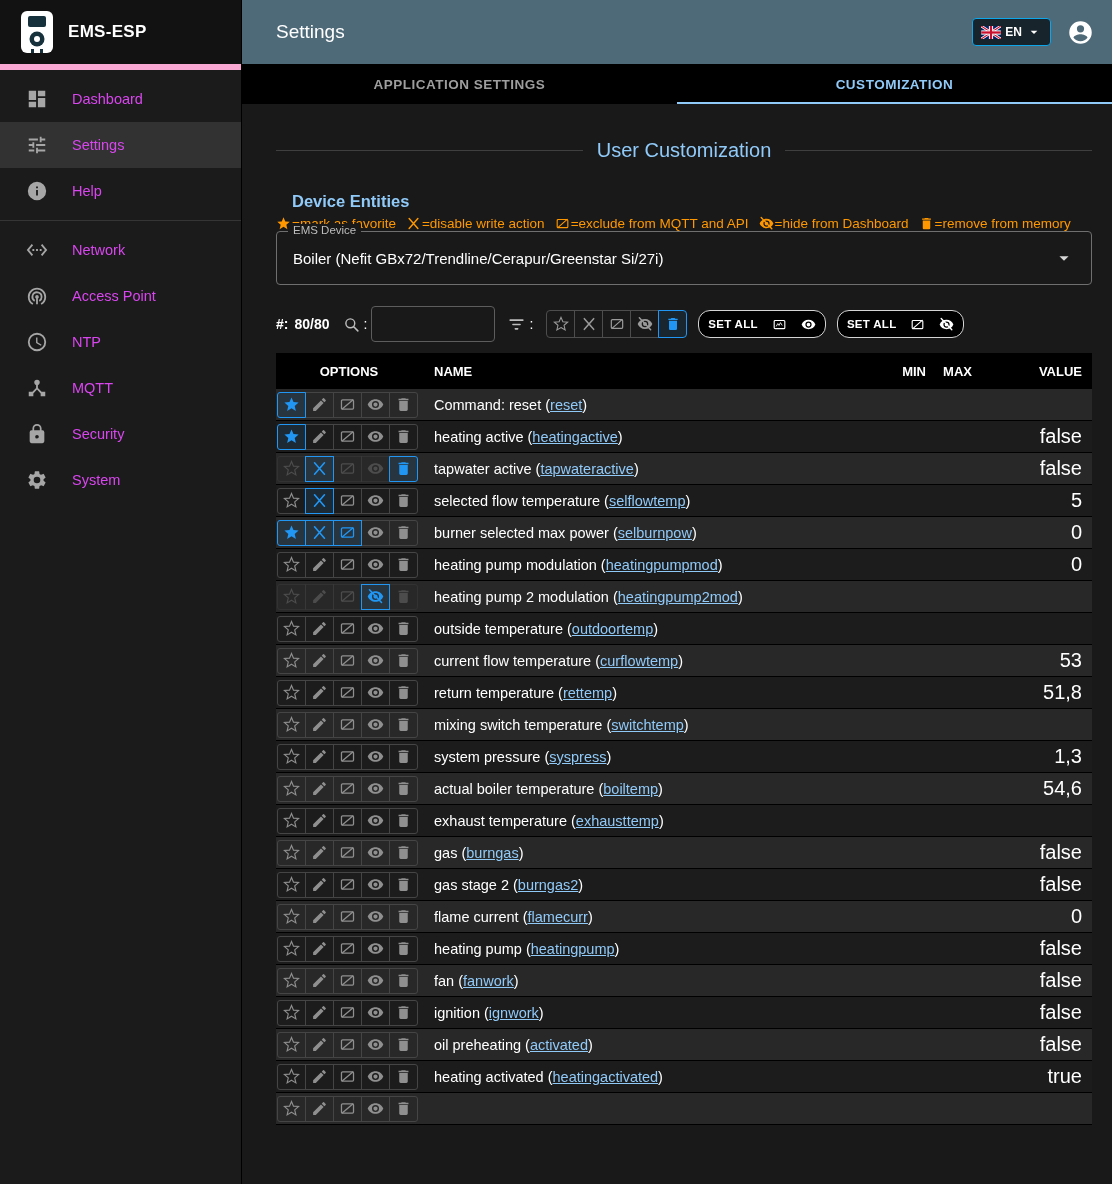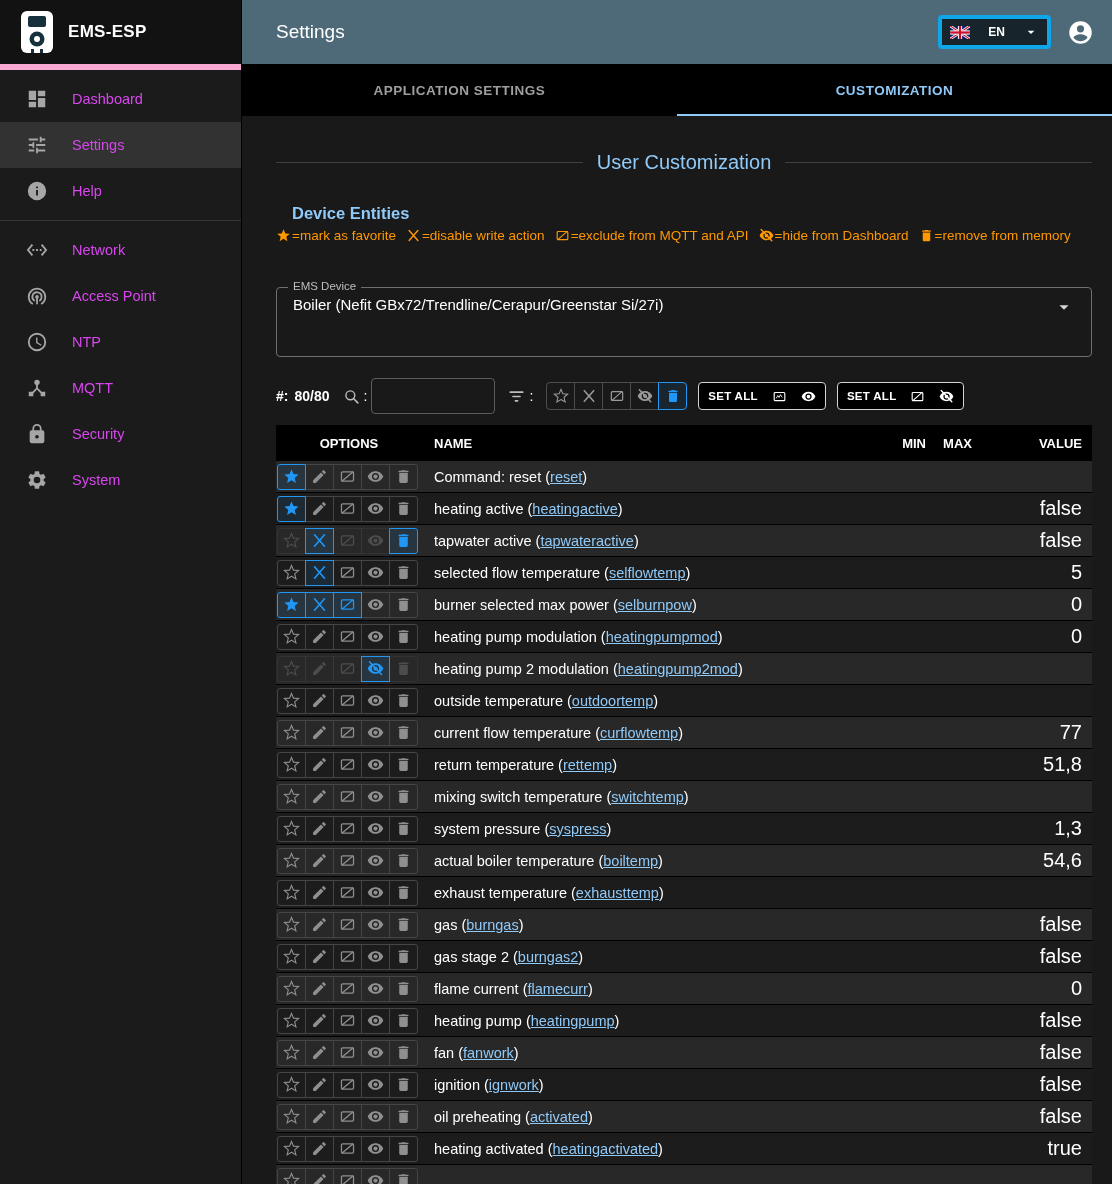--- a/index.html
+++ b/index.html
@@ -16,65 +16,65 @@
   .nav-item{height:46px;display:flex;align-items:center;gap:24px;padding:0 26px;color:#d946ef;font-size:14.5px;cursor:pointer}
   .nav-item.selected{background:#323232}
   .nav-item .ic{width:22px;height:22px;color:#a6a6a6;flex:none}
   .nav-divider{height:1px;background:#353535;margin:6px 0}
 
   
   .main{flex:1;display:flex;flex-direction:column;min-width:0}
   .topbar{height:64px;background:#4e6a78;display:flex;align-items:center;padding:0 18px 0 34px;flex:none}
   .topbar-title{font-size:19px}
   .topbar-right{margin-left:auto;display:flex;align-items:center;gap:16px}
-  .lang-btn{display:flex;align-items:center;gap:18px;background:#17242c;border:4px solid #0ea5e9;border-radius:4px;
+  .lang-btn{display:flex;align-items:center;gap:4px;background:#17242c;border:1px solid #0ea5e9;border-radius:4px;
             padding:5px 8px;color:#fff;font-size:12px;font-weight:bold;cursor:pointer}
   .lang-btn .flag{width:20px;height:13px;display:inline-block}
   .lang-btn .caret{width:16px;height:16px;color:#fff}
   .account{width:27px;height:27px;color:#fff;cursor:pointer}
 
-  .tabbar{height:52px;background:#000;display:flex;flex:none}
+  .tabbar{height:40px;background:#000;display:flex;flex:none}
   .tab{flex:1;display:flex;align-items:center;justify-content:center;font-size:13.5px;font-weight:bold;
        letter-spacing:.5px;color:#9e9e9e;cursor:pointer;text-transform:uppercase}
   .tab.active{color:#90caf9;box-shadow:inset 0 -2px 0 #90caf9}
 
   .content{flex:1;padding:18px 20px 0 34px;overflow:hidden}
 
   .section-title-row{display:flex;align-items:center;gap:14px;margin-top:14px;height:28px}
   .hr{flex:1;height:1px;background:#3f3f3f}
   .section-title{color:#90caf9;font-size:20px}
 
   .subheading{color:#90caf9;font-size:16.5px;font-weight:bold;margin:28px 0 0 16px}
   .help-text{color:#ff9800;font-size:13.5px;margin:16px 0 0 0}
   .legend{color:#ff9800;font-size:13.5px;display:flex;margin-top:5px;white-space:nowrap}
   .legend .ic{width:15px;height:15px;margin:0 1px 0 10px;flex:none}
   .legend .seg:first-child .ic{margin-left:0}
   .legend .seg{display:flex;align-items:center}
 
-  .select-box{position:relative;border:1px solid #6f6f6f;border-radius:4px;height:52px;margin-top:44px;
-              display:flex;padding:8px 16px;cursor:pointer}
+  .select-box{position:relative;border:1px solid #6f6f6f;border-radius:4px;height:52px;
+              display:flex;align-items:center;padding:0 16px;cursor:pointer}
   .select-label{position:absolute;top:-8px;left:11px;background:#191919;padding:0 5px;font-size:11.5px;color:#bdbdbd}
   .select-value{font-size:15px}
   .select-caret{margin-left:auto;width:22px;height:22px;color:#d6d6d6}
 
   .toolbar{display:flex;align-items:center;margin-top:20px;height:38px}
   .count-label,.count{font-weight:bold;font-size:14px}
   .count{margin-left:6px}
   .tool-ic{width:19px;height:19px;color:#bdbdbd;margin-left:12px}
   .colon{margin:0 4px 0 3px;color:#fff}
   .search-input{width:124px;height:36px;box-sizing:border-box;background:transparent;border:1px solid #5d5d5d;
                 border-radius:4px;color:#fff;padding:0 8px;font-size:14px;outline:none}
   .toggle-group{display:flex;margin-left:10px}
   .tbtn{width:29px;height:28px;border:1px solid #4d4d4d;background:transparent;display:flex;align-items:center;
         justify-content:center;color:#9a9a9a;margin-left:-1px;cursor:pointer;padding:0}
   .tbtn:first-child{border-radius:4px 0 0 4px}
   .tbtn:last-child{border-radius:0 4px 4px 0}
   .tbtn.active{color:#2196f3;border-color:#2196f3;background:rgba(33,150,243,.10);position:relative;z-index:1}
   .tbtn .ic{width:16px;height:16px}
-  .setall{display:flex;align-items:center;gap:14px;border:1px solid #d4d4d4;border-radius:4px;background:#000;
+  .setall{display:flex;align-items:center;gap:14px;border:1px solid #d4d4d4;border-radius:12px;background:#000;
           color:#fff;font-size:11.5px;font-weight:bold;padding:0 9px;height:28px;margin-left:11px;cursor:pointer;letter-spacing:.3px}
   .setall .ic{width:15px;height:15px;color:#fff}
 
   .table{margin-top:10px}
   .thead,.row{display:grid;grid-template-columns:146px 1fr 46px 46px 120px;align-items:center}
   .thead{background:#000;height:36px;font-size:13px;font-weight:bold}
   .th-options{text-align:center}
   .th-name{padding-left:12px}
   .th-min,.th-max{text-align:right}
   .th-value{text-align:right;padding-right:10px}
@@ -775,21 +775,21 @@
                   <span class="ic ">
                     <svg viewBox="0 0 24 24">
                       <path d="M6 19c0 1.1.9 2 2 2h8a2 2 0 0 0 2-2V7H6v12zM19 4h-3.5l-1-1h-5l-1 1H5v2h14V4z" fill="currentColor"></path>
                     </svg>
                   </span>
                 </button>
               </span>
               <span class="row-name"><span>current flow temperature (</span><span class="link">curflowtemp</span><span>)</span></span>
               <span class="row-min"></span>
               <span class="row-max"></span>
-              <span class="row-value">77</span>
+              <span class="row-value">53</span>
             </div>
             <div class="row even">
               <span class="row-options">
                 <button class="opt">
                   <span class="ic ">
                     <svg viewBox="0 0 24 24">
                       <path d="M12 17.27L18.18 21l-1.64-7.03L22 9.24l-7.19-.61L12 2 9.19 8.63 2 9.24l5.46 4.73L5.82 21z" fill="none" stroke="currentColor" stroke-width="1.6"></path>
                     </svg>
                   </span>
                 </button>

